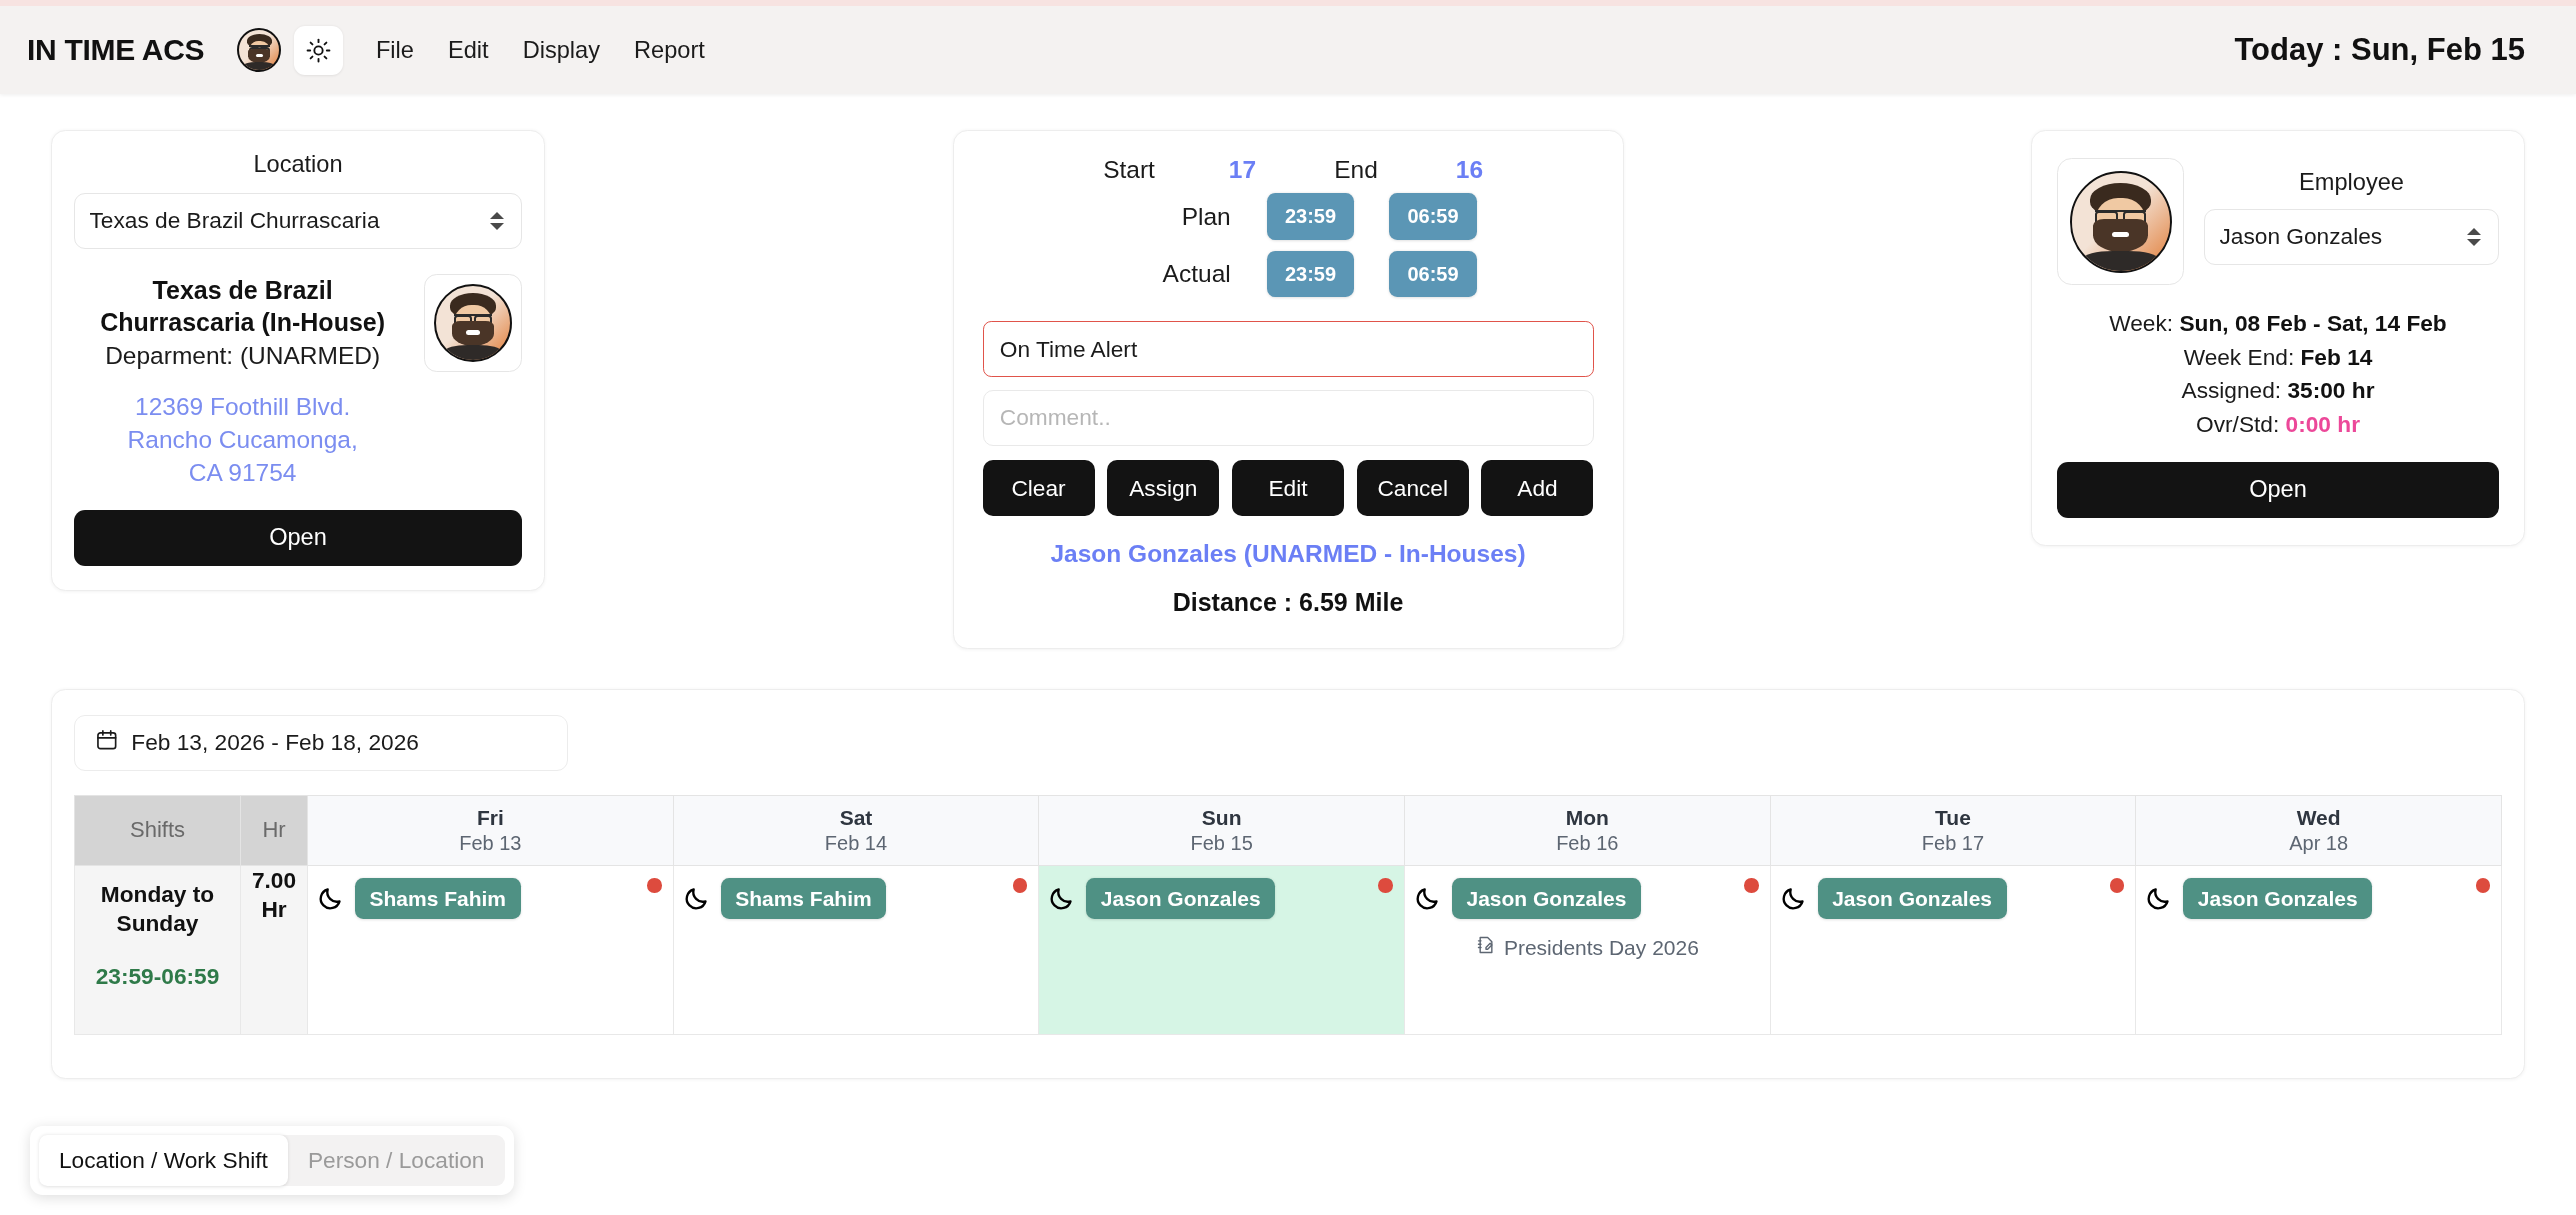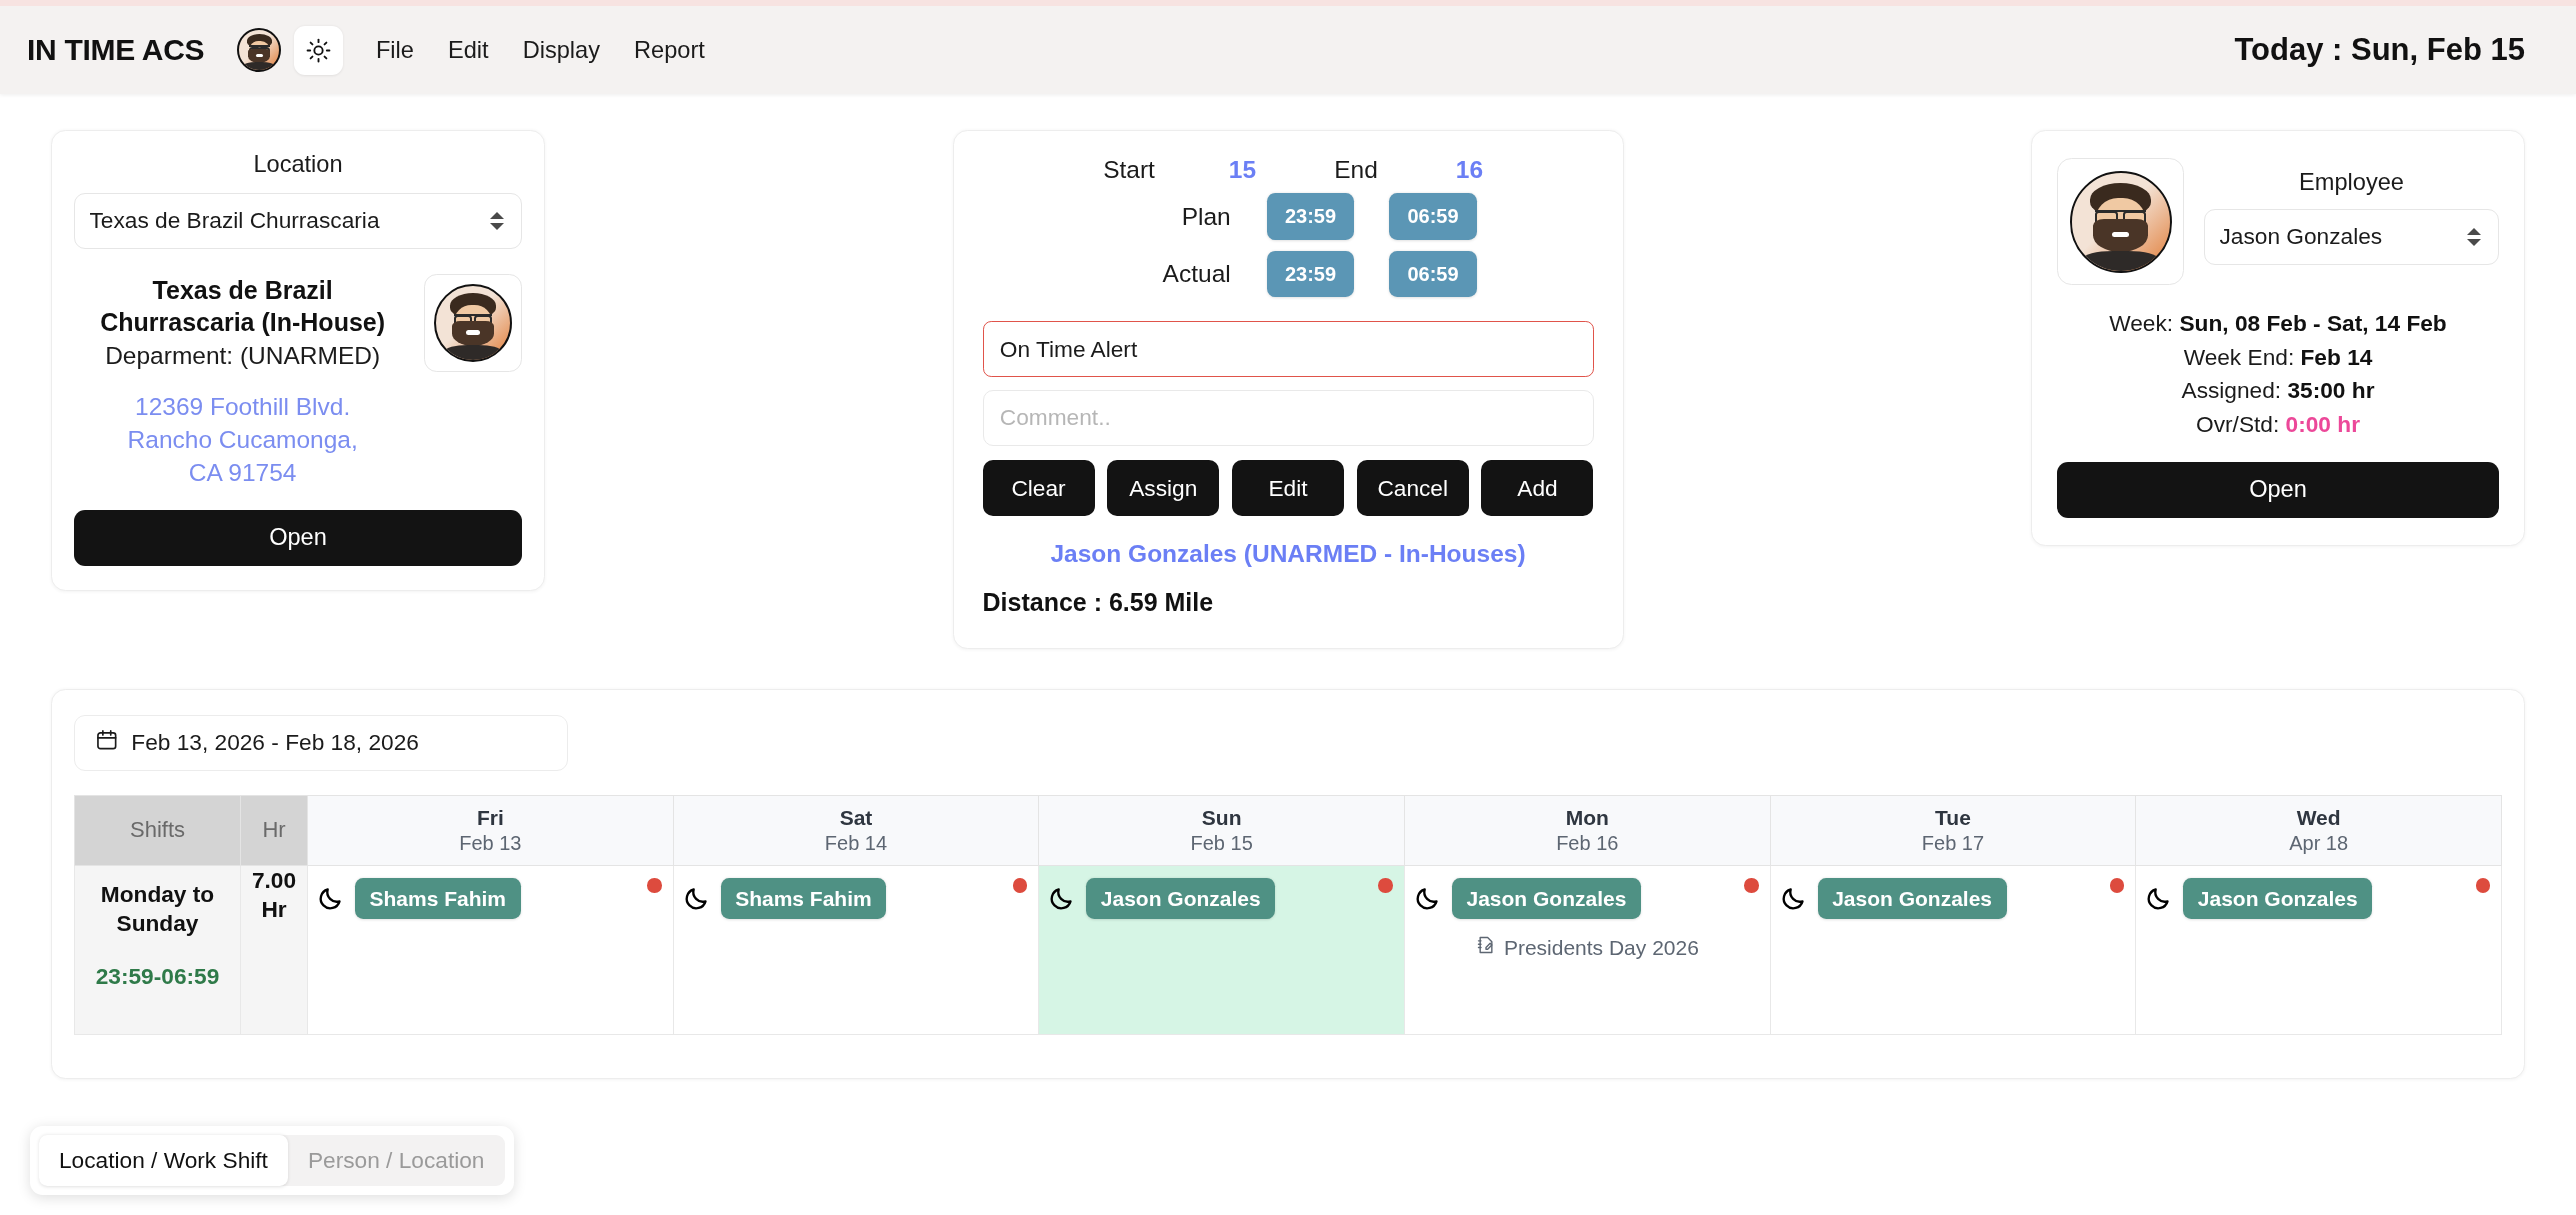--- a/index.html
+++ b/index.html
@@ -128,21 +128,21 @@
   .comment-input::placeholder { color: #b6b6b6; }
   #action-buttons { display: flex; gap: 12.7px; margin-top: 14.5px; }
   .btn-act {
     flex: 1; height: 56px; background: #131313; color: #fff; border: none;
     border-radius: 10px; font-size: 22.7px; font-family: inherit; cursor: pointer;
   }
   #assignee-line {
     text-align: center; font-size: 24.5px; font-weight: 700; color: #6b7ff5;
     margin-top: 23.6px; cursor: pointer;
   }
-  #distance-line { text-align: left; font-size: 25px; font-weight: 700; color: #111; margin-top: 20px; }
+  #distance-line { text-align: center; font-size: 25px; font-weight: 700; color: #111; margin-top: 20px; }
 
   
   #employee-card { width: 494px; padding: 27px 25px 27px 25px; flex: none; }
   #emp-top { display: flex; align-items: flex-start; gap: 20px; }
   #emp-top .thumb-frame { width: 127px; height: 127px; border-radius: 14.5px; }
   #emp-top .thumb-frame .avatar-circle { width: 102px; height: 102px; }
   #emp-right { flex: 1; padding-top: 11px; }
   #emp-right .card-caption { margin-bottom: 12.7px; }
   #emp-stats { text-align: center; margin-top: 22px; font-size: 22.7px; color: #1b1b1b; line-height: 1.48; }
   #emp-stats b { font-weight: 700; color: #111; }
@@ -280,21 +280,21 @@
         </div>
       </div>
     </div>
 
     <button class="btn-dark">Open</button>
   </div>
 
   <div class="card" id="shift-card">
     <div class="ctr-row" id="startend-row">
       <span class="lbl">Start</span>
-      <span class="val">15</span>
+      <span class="val">17</span>
       <span class="lbl">End</span>
       <span class="val">16</span>
     </div>
 
     <div class="time-row">
       <span class="lbl">Plan</span>
       <span class="chip">23:59</span>
       <span class="chip">06:59</span>
     </div>
 

